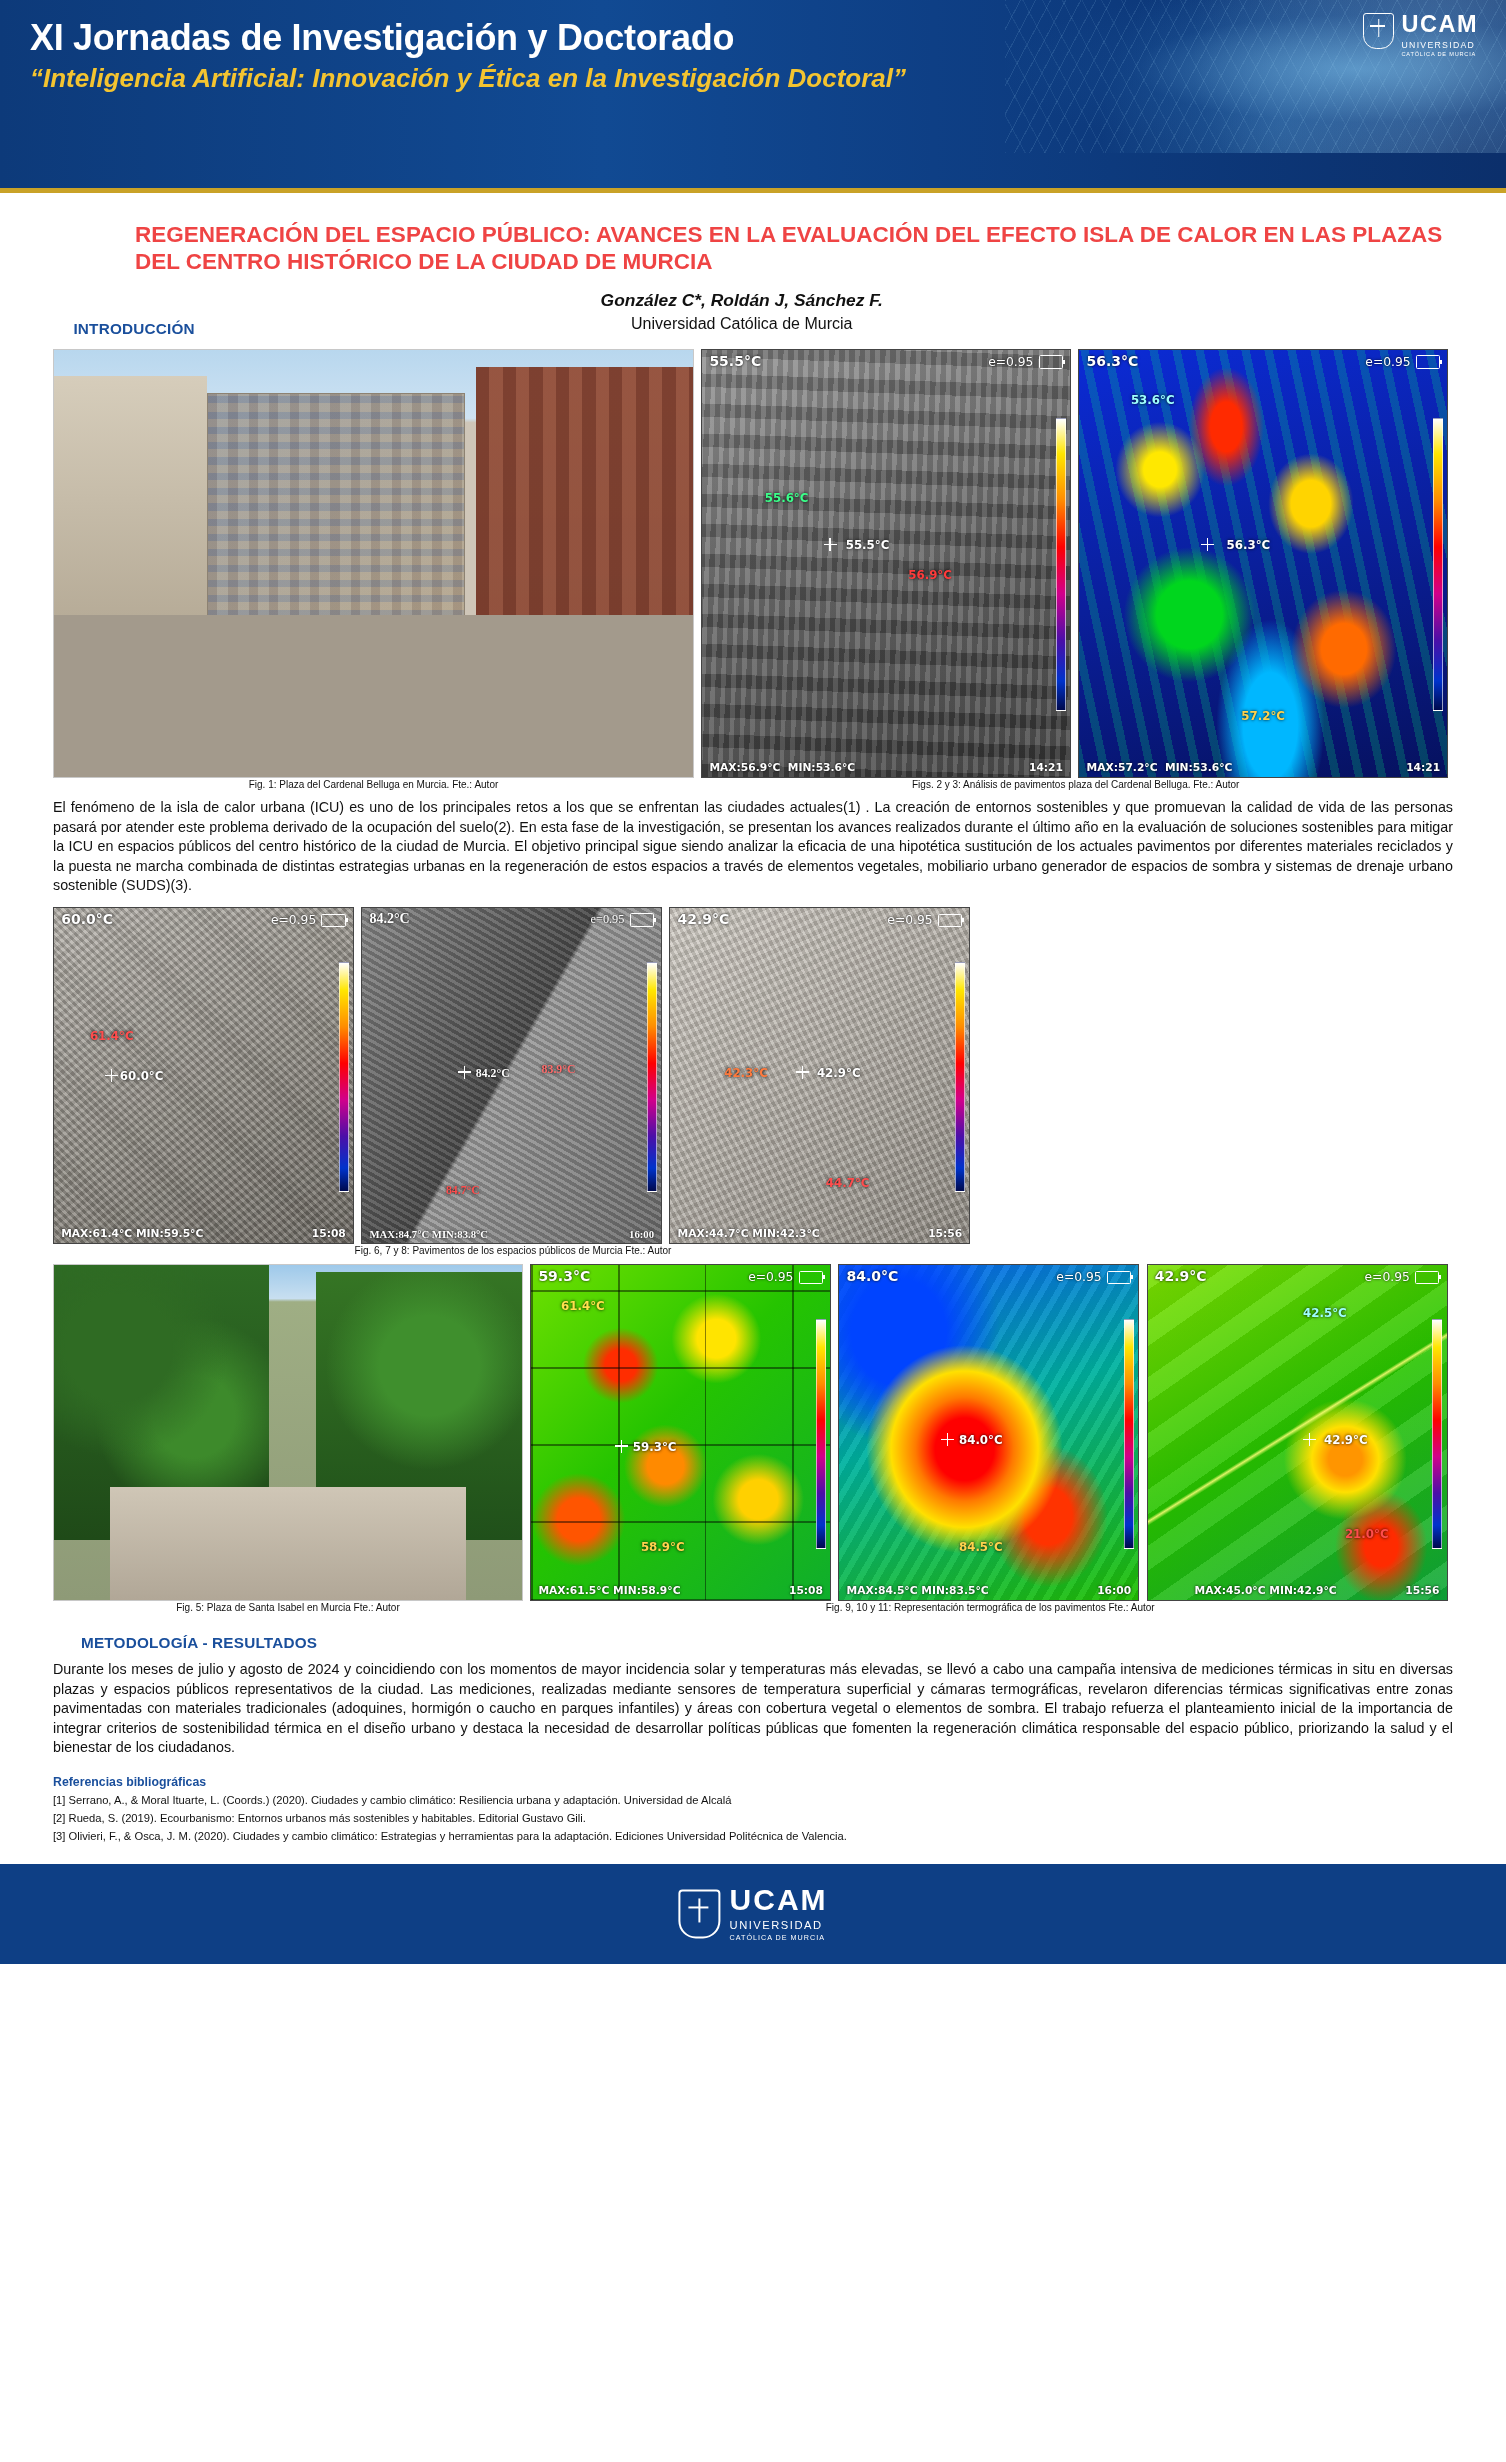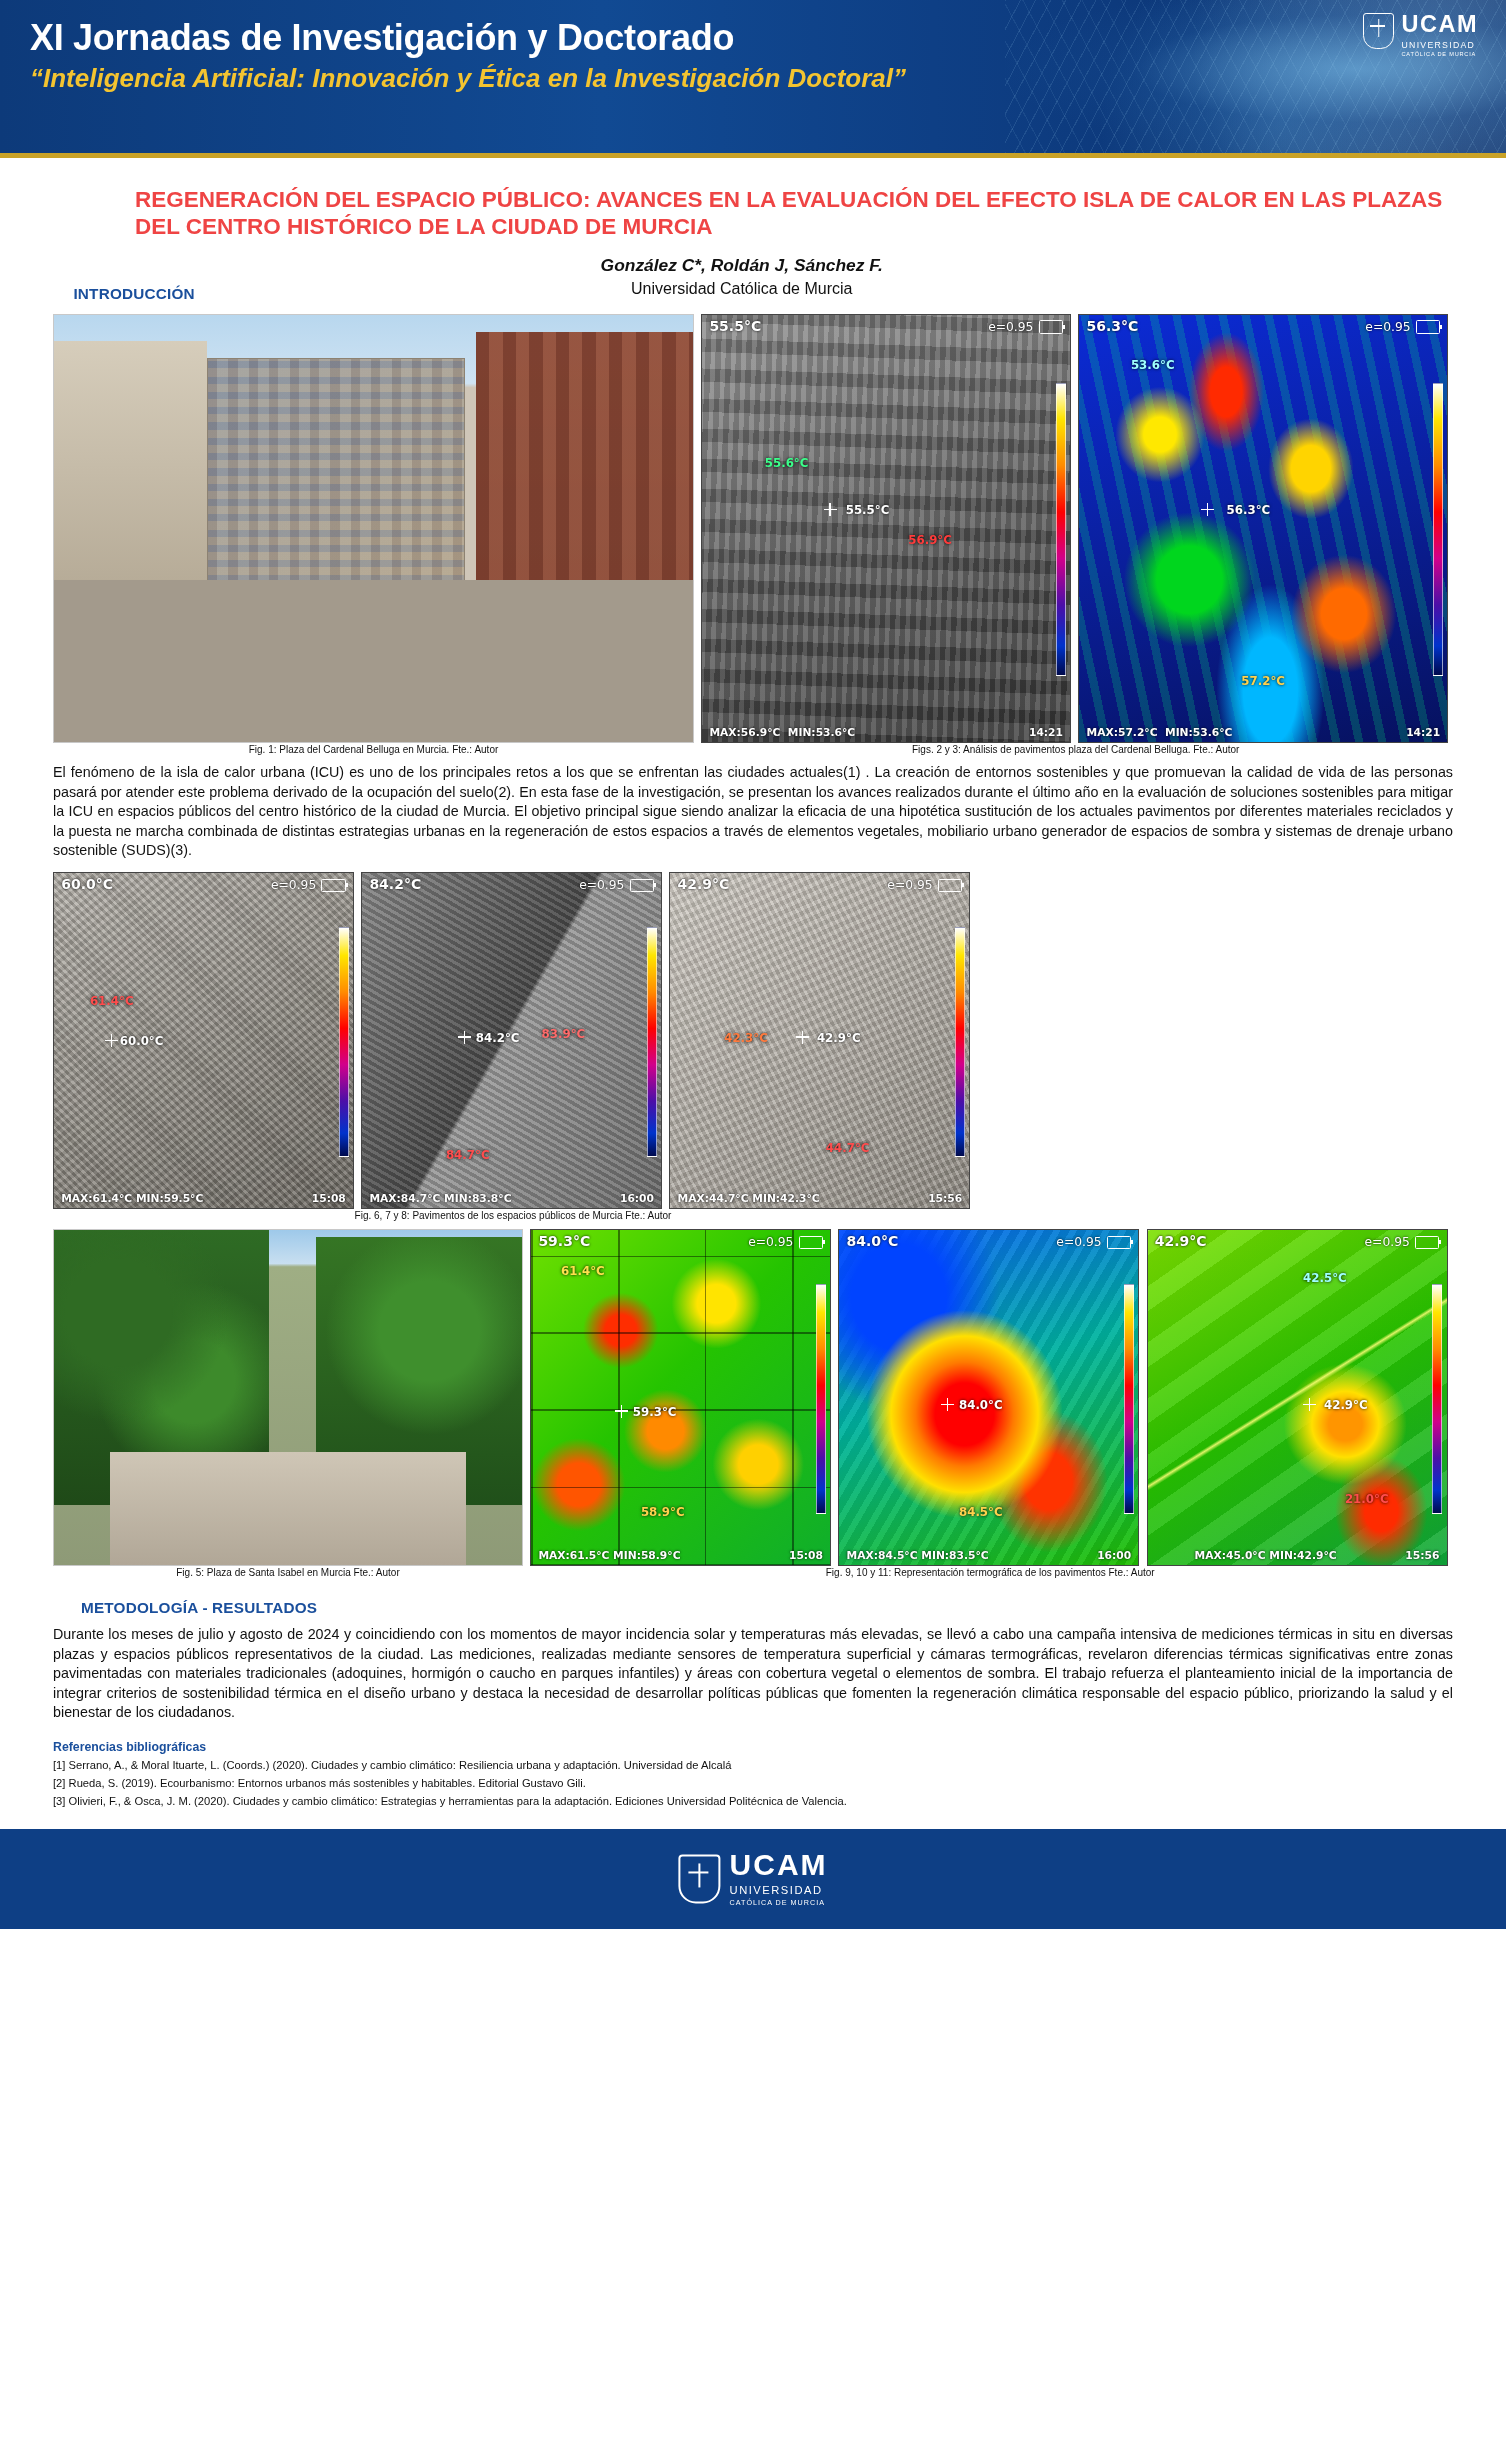--- a/index.html
+++ b/index.html
@@ -16,21 +16,21 @@
     min-height: 2462px;
     position: relative;
     background: #ffffff;
     box-sizing: border-box;
   }
 
   
   .header {
     position: relative;
     width: 100%;
-    height: 153px;
+    height: 188px;
     background: linear-gradient(90deg, #0d3a7a 0%, #114a93 40%, #0e3f85 62%, #0b2f6b 100%);
     overflow: hidden;
   }
   .header-bg-right {
     position: absolute;
     right: 0;
     top: 0;
     width: 501px;
     height: 153px;
     background:
@@ -530,21 +530,21 @@
             </div>
             <div class="th-scale"></div>
             <div class="th-marker" style="left:12%;top:36%;color:#ff4d4d;">61.4°C</div>
             <div class="th-cross" style="left:17%;top:48%;"></div>
             <div class="th-marker" style="left:22%;top:48%;">60.0°C</div>
             <div class="th-bottom">
               <span><span>MAX:61.4°C</span>&nbsp;<span>MIN:59.5°C</span></span>
               <span>15:08</span>
             </div>
           </div>
-          <div class="thermal pal-gray-dark" style="width:301px;height:337px;">
+          <div class="thermal pal-gray-dark" style="width:301px;height:337px;font-family:Liberation Serif, serif;">
             <div class="th-top">
               <span>84.2°C</span>
               <span><span class="emis">e=0.95</span><span class="batt"></span></span>
             </div>
             <div class="th-scale"></div>
             <div class="th-cross" style="left:32%;top:47%;"></div>
             <div class="th-marker" style="left:38%;top:47%;">84.2°C</div>
             <div class="th-marker" style="left:60%;top:46%;color:#ff6a6a;">83.9°C</div>
             <div class="th-marker" style="left:28%;top:82%;color:#ff4d4d;">84.7°C</div>
             <div class="th-bottom">

